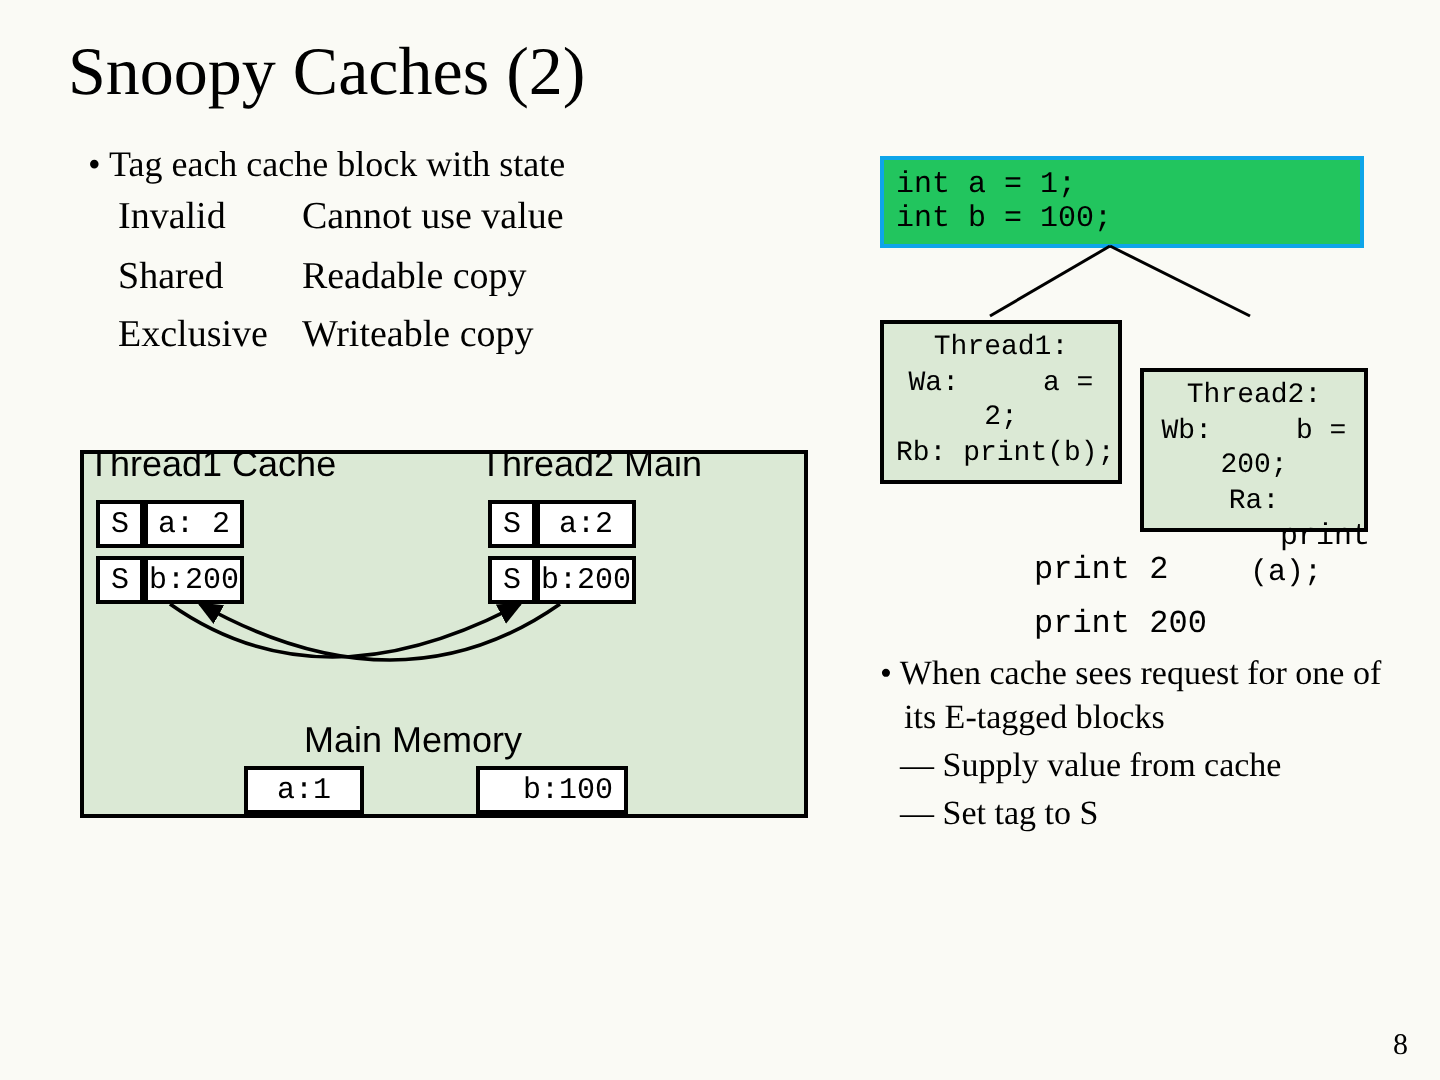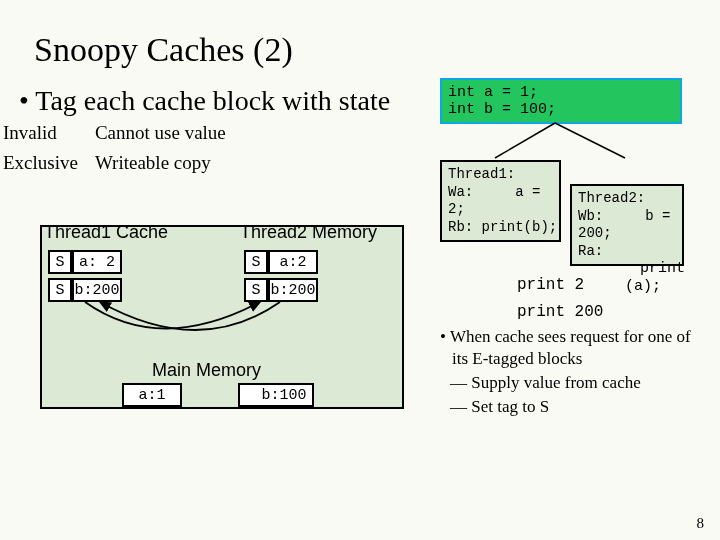--- a/index.html
+++ b/index.html
@@ -9,29 +9,30 @@
     height: 540px;
     background: #fafaf5;
     font-family: Georgia, 'Times New Roman', serif;
     color: #000;
     position: relative;
     overflow: hidden;
   }
   .title {
     font-family: 'Palatino Linotype', 'Book Antiqua', Palatino, serif;
     font-size: 34px;
-    padding: 31px 0 6px 34px;
+    padding: 18px 0 6px 34px;
   }
   .bullet {
-    font-size: 28px;
-    padding-left: 19px;
+    font-size: 18px;
+    padding-left: 44px;
     margin-top: 10px;
   }
   .sub {
     font-size: 19px;
+    padding-left: 56px;
     line-height: 1.35;
   }
   .sub table td { padding-right: 14px; }
 
   
   .codebox {
     position: absolute;
     left: 440px; top: 78px;
     width: 226px;
     border: 2px solid #0ea5e9;
@@ -43,20 +44,21 @@
   }
   .tbox {
     position: absolute;
     border: 2px solid #000;
     background: #dbe9d5;
     font-family: 'Courier New', monospace;
     font-size: 14px;
     padding: 4px 6px;
     line-height: 1.25;
     white-space: pre;
+    text-align: center;
   }
   .tbox1 { left: 440px; top: 160px; width: 105px; height: 70px; }
   .tbox2 { left: 570px; top: 160px; width: 98px; height: 70px; margin-top: 24px; }
 
   .floatmono {
     position: absolute;
     font-family: 'Courier New', monospace;
     font-size: 15px;
     margin-top: 18px;
   }
@@ -136,20 +138,24 @@
 <div class="title">Snoopy Caches (2)</div>
 
 <div class="bullet">• <span>Tag each cache block with state</span></div>
 
 <div class="sub">
   <table>
     <tbody>
         <tr>
           <td>Invalid</td>
           <td>Cannot use value</td>
+        </tr>
+    <tr>
+          <td>Shared</td>
+          <td>Readable copy</td>
         </tr>
     <tr>
           <td>Exclusive</td>
           <td>Writeable copy</td>
         </tr>
   </tbody>
     </table>
 </div>
 
 <div class="codebox">int a = 1;
@@ -167,21 +173,21 @@
 200;
 Ra:</div>
 
 <div class="floatmono f-print">print</div>
 <div class="floatmono f-a">(a);</div>
 <div class="floatmono f-print2">print 2</div>
 <div class="floatmono f-print200">print 200</div>
 
 <div class="bigbox"></div>
 <div class="cachelabel cl1">Thread1 Cache</div>
-<div class="cachelabel cl2">Thread2 Memory</div>
+<div class="cachelabel cl2">Thread2 Main</div>
 <div class="cachelabel mmlabel">Main Memory</div>
 
 <div class="cellS s1a">S</div>
 <div class="cellD d1a">a: 2</div>
 <div class="cellS s1b">S</div>
 <div class="cellD d1b">b:200</div>
 <div class="cellS s2a">S</div>
 <div class="cellD d2a">a:2</div>
 <div class="cellS s2b">S</div>
 <div class="cellD d2b">b:200</div>

